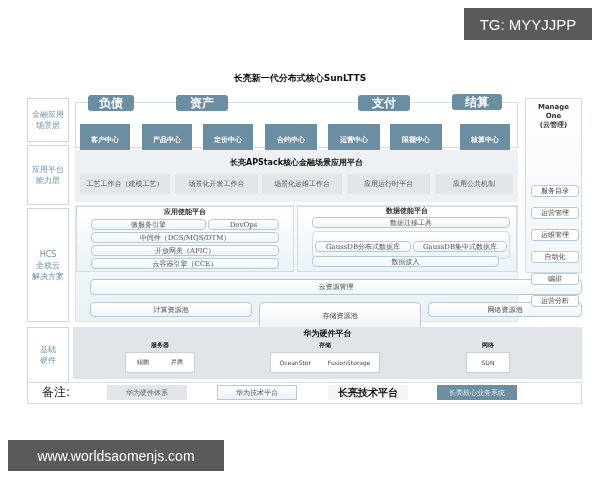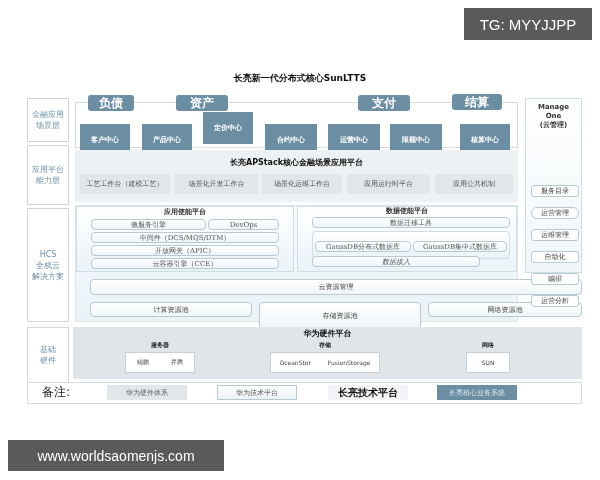--- a/index.html
+++ b/index.html
@@ -87,21 +87,21 @@
 硬件</div>
 
 <div class="scene-frame" style="left:75px;top:102px;width:443px;height:46px;"></div>
 <div class="tab" style="left:88px;top:95px;width:46px;">负债</div>
 <div class="tab" style="left:176px;top:95px;width:52px;">资产</div>
 <div class="tab" style="left:358px;top:95px;width:52px;">支付</div>
 <div class="tab" style="left:452px;top:94px;width:50px;">结算</div>
 
 <div class="center-box" style="left:80px;top:124px;width:50px;">客户中心</div>
 <div class="center-box" style="left:142px;top:124px;width:50px;">产品中心</div>
-<div class="center-box" style="left:203px;top:112px;width:50px;">定价中心</div>
+<div class="center-box" style="left:203px;top:124px;width:50px;">定价中心</div>
 <div class="center-box" style="left:265px;top:124px;width:52px;">合约中心</div>
 <div class="center-box" style="left:328px;top:124px;width:52px;">运营中心</div>
 <div class="center-box" style="left:390px;top:124px;width:52px;">限额中心</div>
 <div class="center-box" style="left:460px;top:124px;width:50px;">核算中心</div>
 
 <div class="platform-bg" style="left:75px;top:150px;width:443px;height:52px;"></div>
 <div class="platform-title" style="left:75px;top:157px;width:443px;">长亮APStack核心金融场景应用平台</div>
 <div class="gray-cell" style="left:80px;top:174px;width:90px;">工艺工作台（建模工艺）</div>
 <div class="gray-cell" style="left:175px;top:174px;width:83px;">场景化开发工作台</div>
 <div class="gray-cell" style="left:262px;top:174px;width:80px;">场景化运维工作台</div>
@@ -117,33 +117,33 @@
 <div class="pill" style="left:91px;top:232px;width:188px;">中间件（DCS/MQS/DTM）</div>
 <div class="pill" style="left:91px;top:245px;width:188px;">开放网关（APIC）</div>
 <div class="pill" style="left:91px;top:258px;width:188px;">云容器引擎（CCE）</div>
 
 <div class="sub-panel" style="left:297px;top:206px;width:220px;height:66px;"></div>
 <div class="panel-title" style="left:297px;top:206px;width:220px;">数据使能平台</div>
 <div class="pill" style="left:312px;top:217px;width:198px;">数据迁移工具</div>
 <div class="sub-panel" style="left:312px;top:231px;width:198px;height:28px;border-radius:4px;"></div>
 <div class="pill" style="left:315px;top:241px;width:96px;">GaussDB分布式数据库</div>
 <div class="pill" style="left:413px;top:241px;width:94px;">GaussDB集中式数据库</div>
-<div class="pill" style="left:312px;top:256px;width:168px;font-style:italic;">数据接入</div>
+<div class="pill" style="left:312px;top:256px;width:187px;">数据接入</div>
 
 <div class="res-box" style="left:90px;top:279px;width:492px;height:16px;">云资源管理</div>
 <div class="res-box" style="left:90px;top:302px;width:162px;height:15px;">计算资源池</div>
 <div class="res-box" style="left:259px;top:302px;width:162px;height:27px;">存储资源池</div>
 <div class="res-box" style="left:428px;top:302px;width:154px;height:15px;">网络资源池</div>
 
 <div class="mo-frame" style="left:525px;top:98px;width:57px;height:175px;"></div>
 <div class="mo-title" style="left:525px;top:103px;width:57px;white-space:pre-line;">Manage
 One
 (云管理)</div>
 <div class="mo-item" style="left:531px;top:147px;width:48px;">服务目录</div>
-<div class="mo-item" style="left:531px;top:169px;width:48px;border-radius:6px;">运营管理</div>
+<div class="mo-item" style="left:531px;top:169px;width:48px;">运营管理</div>
 <div class="mo-item" style="left:531px;top:191px;width:48px;">运维管理</div>
 <div class="mo-item" style="left:531px;top:213px;width:48px;">自动化</div>
 <div class="mo-item" style="left:531px;top:235px;width:48px;">编排</div>
 <div class="mo-item" style="left:531px;top:257px;width:48px;">运营分析</div>
 
 <div class="hw-bg" style="left:73px;top:327px;width:509px;height:52px;"></div>
 <div class="platform-title" style="left:73px;top:328px;width:509px;">华为硬件平台</div>
 <div class="hw-group-title" style="left:125px;top:341px;width:70px;">服务器</div>
 <div class="hw-box" style="left:125px;top:352px;width:70px;height:21px;">
   <span>鲲鹏</span>

